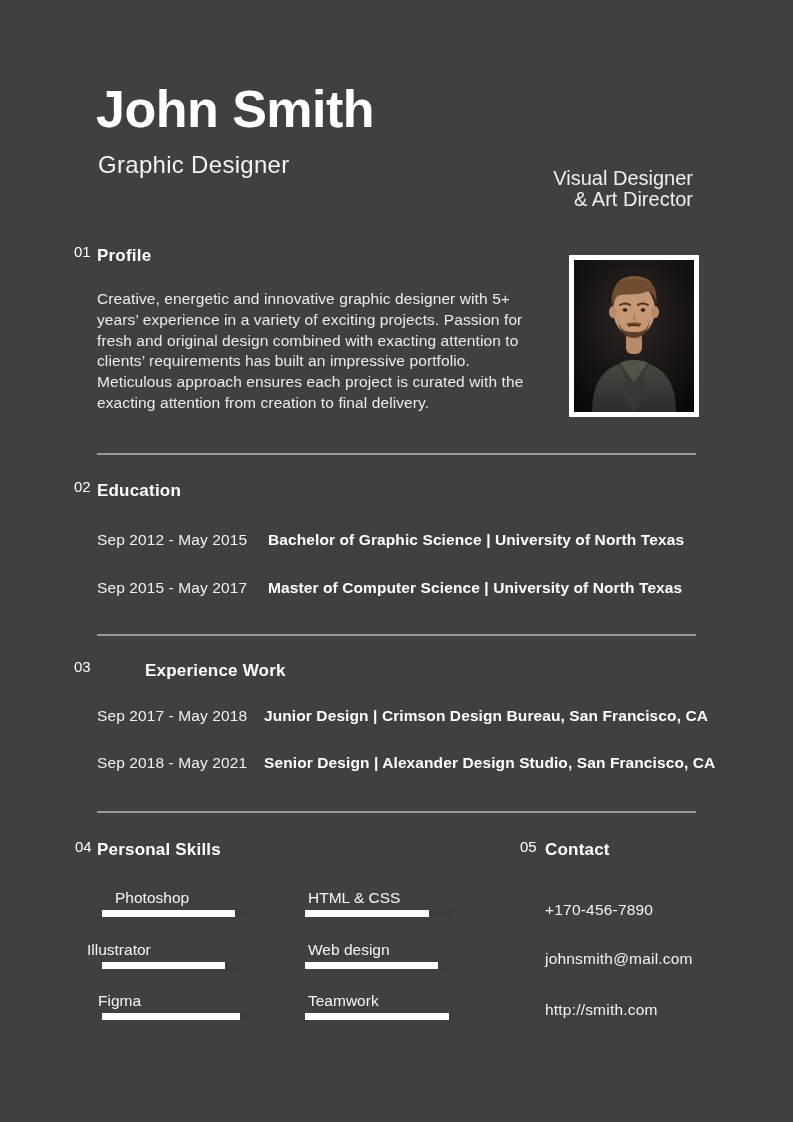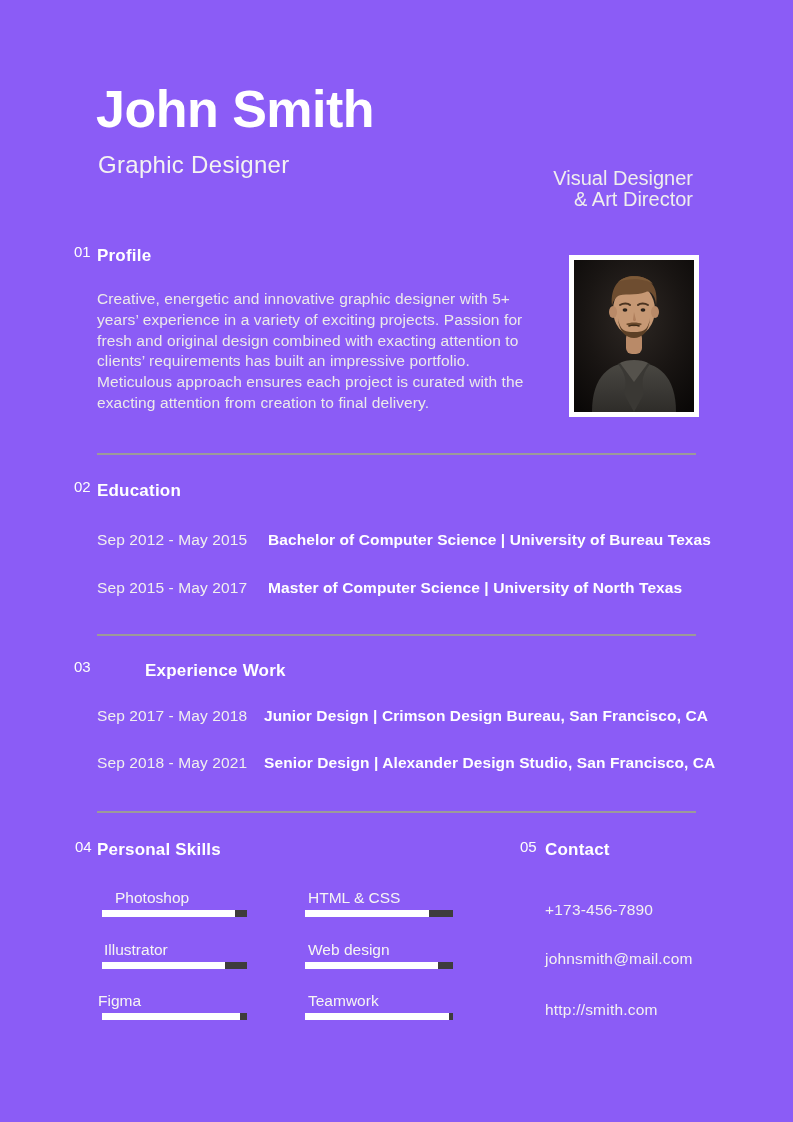--- a/index.html
+++ b/index.html
@@ -1,20 +1,20 @@
 <!DOCTYPE html>
 <html><head>
 <meta charset="utf-8">
 <style>
   html,body{margin:0;padding:0;background:#0c0b0b;}
   .page{
     position:relative;
     width:793px;height:1122px;
     margin:0 auto;
-    background:#8b5cf6;
+    background:#404040;
     color:#ffffff;
     font-family:"Liberation Sans","DejaVu Sans",sans-serif;
     overflow:hidden;
   }
   .abs{position:absolute;}
   
   .name{left:96px;top:82px;font-size:52px;font-weight:700;letter-spacing:-0.5px;line-height:1.05;}
   .job-title{left:98px;top:151px;font-size:24px;font-weight:400;color:#f4f3f2;letter-spacing:0.3px;}
   .side-label{right:100px;top:168px;text-align:right;font-size:20px;line-height:21px;color:#efeeee;}
   
@@ -105,21 +105,21 @@
       <path d="M55 66 C58 65 62 65 65 66" stroke="#3c2a18" stroke-width="1.4" fill="none" stroke-linecap="round"></path>
     </svg>
   </div>
 
   <div class="abs divider" style="top:453px;"></div>
 
   <div class="abs sec-num" style="left:74px;top:478px;">02</div>
   <div class="abs sec-heading" style="left:97px;top:481px;">Education</div>
   <div class="row" style="left:97px;top:531px;">
     <span class="dates">Sep 2012 - May 2015</span>
-    <span class="detail edu-detail">Bachelor of Computer Science | University of Bureau Texas</span>
+    <span class="detail edu-detail">Bachelor of Graphic Science | University of North Texas</span>
   </div>
   <div class="row" style="left:97px;top:579px;">
     <span class="dates">Sep 2015 - May 2017</span>
     <span class="detail edu-detail">Master of Computer Science | University of North Texas</span>
   </div>
 
   <div class="abs divider" style="top:634px;"></div>
 
   <div class="abs sec-num" style="left:74px;top:658px;">03</div>
   <div class="abs sec-heading" style="left:97px;top:661px;margin-left:48px;">Experience Work</div>
@@ -134,21 +134,21 @@
 
   <div class="abs divider" style="top:811px;"></div>
 
   <div class="abs sec-num" style="left:75px;top:838px;">04</div>
   <div class="abs sec-heading" style="left:97px;top:840px;">Personal Skills</div>
 
   <div class="abs skill-label" style="left:115px;top:889px;">Photoshop</div>
   <div class="skill-bar" style="left:102px;top:910px;width:145px;">
     <div class="skill-fill" style="width: 92%;"></div>
   </div>
-  <div class="abs skill-label" style="left:104px;top:941px;">Illustrator</div>
+  <div class="abs skill-label" style="left:87px;top:941px;">Illustrator</div>
   <div class="skill-bar" style="left:102px;top:962px;width:145px;">
     <div class="skill-fill" style="width: 85%;"></div>
   </div>
   <div class="abs skill-label" style="left:98px;top:992px;">Figma</div>
   <div class="skill-bar" style="left:102px;top:1013px;width:145px;">
     <div class="skill-fill" style="width: 95%;"></div>
   </div>
 
   <div class="abs skill-label" style="left:308px;top:889px;">HTML &amp; CSS</div>
   <div class="skill-bar" style="left:305px;top:910px;width:148px;">
@@ -158,17 +158,17 @@
   <div class="skill-bar" style="left:305px;top:962px;width:148px;">
     <div class="skill-fill" style="width: 90%;"></div>
   </div>
   <div class="abs skill-label" style="left:308px;top:992px;">Teamwork</div>
   <div class="skill-bar" style="left:305px;top:1013px;width:148px;">
     <div class="skill-fill" style="width: 97%;"></div>
   </div>
 
   <div class="abs sec-num" style="left:520px;top:838px;">05</div>
   <div class="abs sec-heading" style="left:545px;top:840px;">Contact</div>
-  <div class="abs contact-item" style="left:545px;top:901px;">+173-456-7890</div>
+  <div class="abs contact-item" style="left:545px;top:901px;">+170-456-7890</div>
   <div class="abs contact-item" style="left:545px;top:950px;">johnsmith@mail.com</div>
   <div class="abs contact-item" style="left:545px;top:1001px;">http://smith.com</div>
 
 </div>
 
 </body></html>

